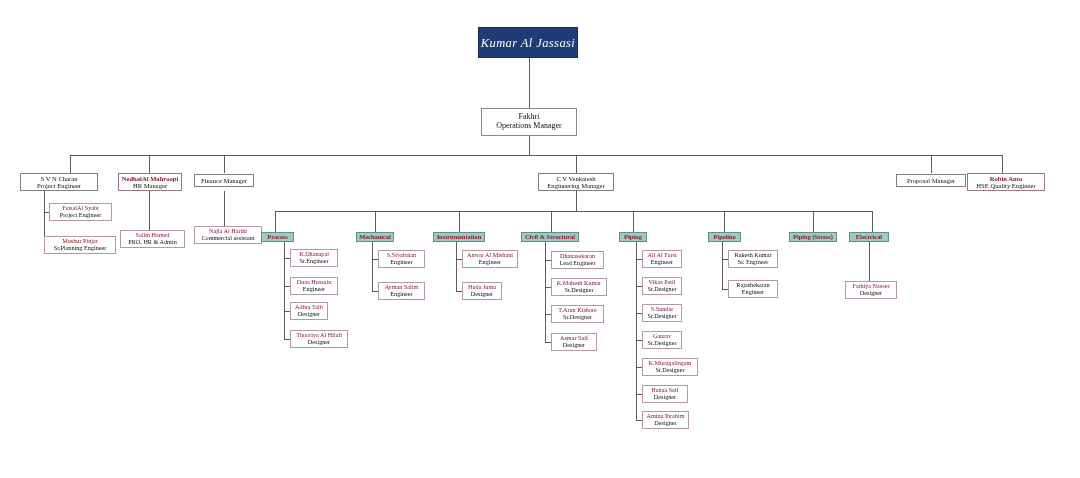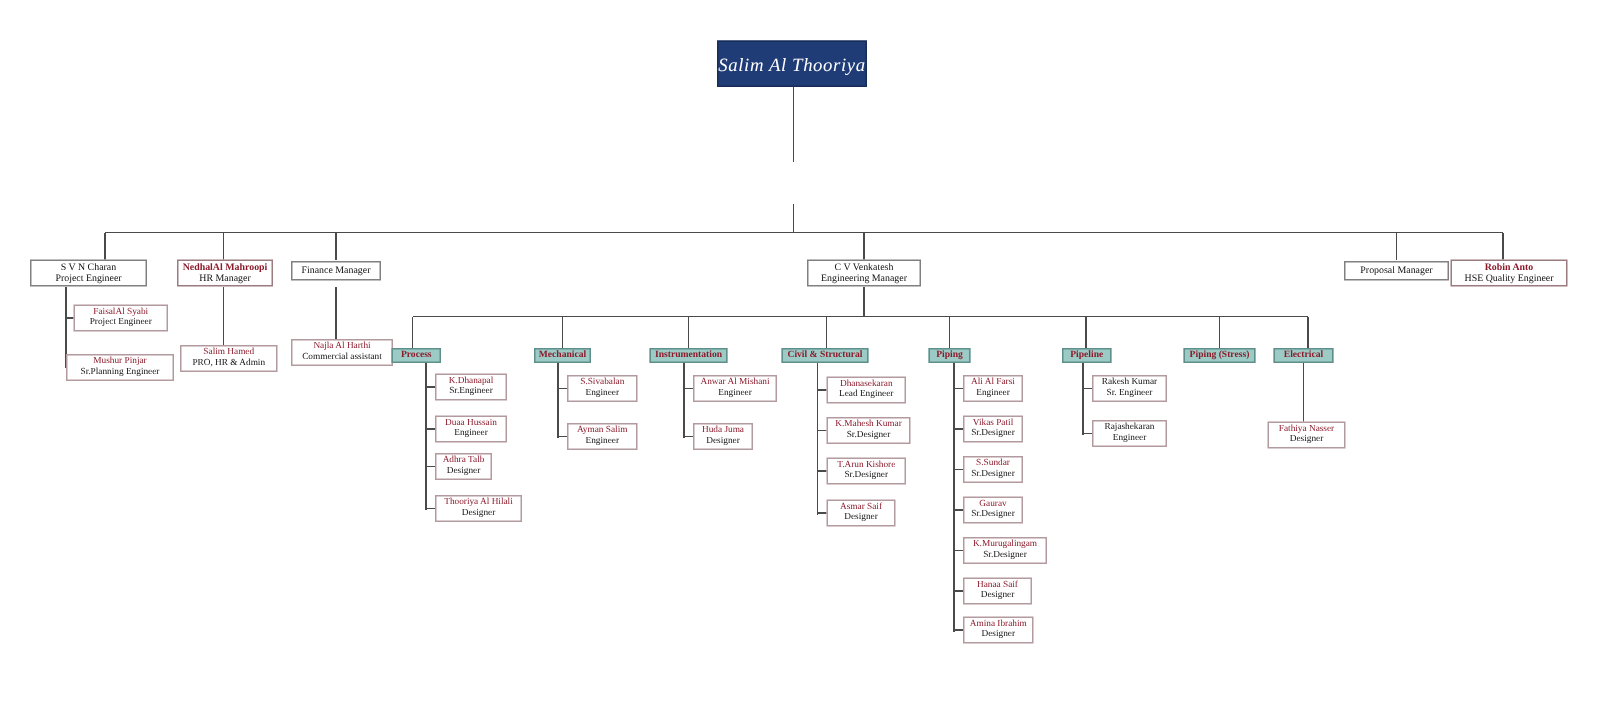--- a/index.html
+++ b/index.html
@@ -103,23 +103,27 @@
 
       <line x1="722" y1="242" x2="722" y2="290"></line>
       <line x1="722" y1="259" x2="728" y2="259"></line>
       <line x1="722" y1="289" x2="728" y2="289"></line>
 
       <line x1="869" y1="242" x2="869" y2="286"></line>
     </g>
   </svg>
 
   <div class="node root" style="left:478px;top:27px;width:100px;height:31px;">
-    <span class="l1">Salim Al Thooriya</span>
-  </div>
-
+    <span class="l1">Kumar Al Jassasi</span>
+  </div>
+
+  <div class="node mgr2" style="left:481px;top:108px;width:96px;height:28px;">
+    <span class="l1">Fakhri</span>
+    <span class="l2">Operations Manager</span>
+  </div>
 
   <div class="node plain" style="left:20px;top:173px;width:78px;height:18px;">
     <span class="l1">S V N Charan</span>
     <span class="l2">Project  Engineer</span>
   </div>
 
   <div class="node red-title" style="left:118px;top:173px;width:64px;height:18px;">
     <span class="l1">NedhalAl Mahroopi</span>
     <span class="l2">HR Manager</span>
   </div>

